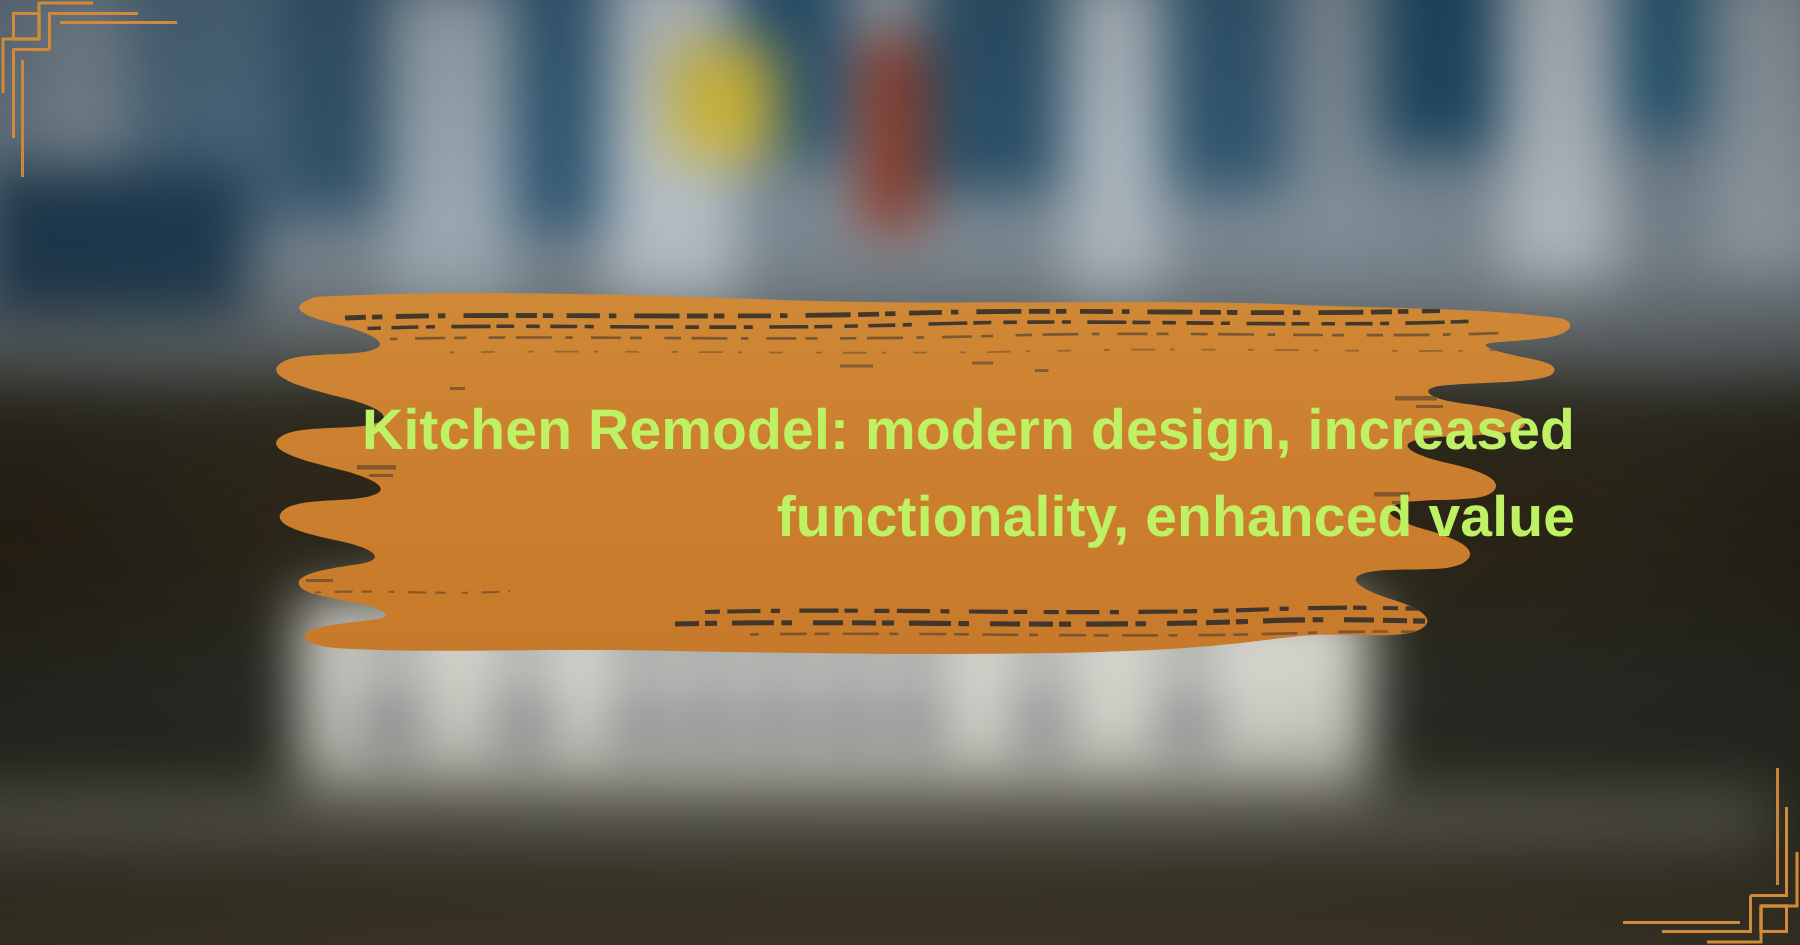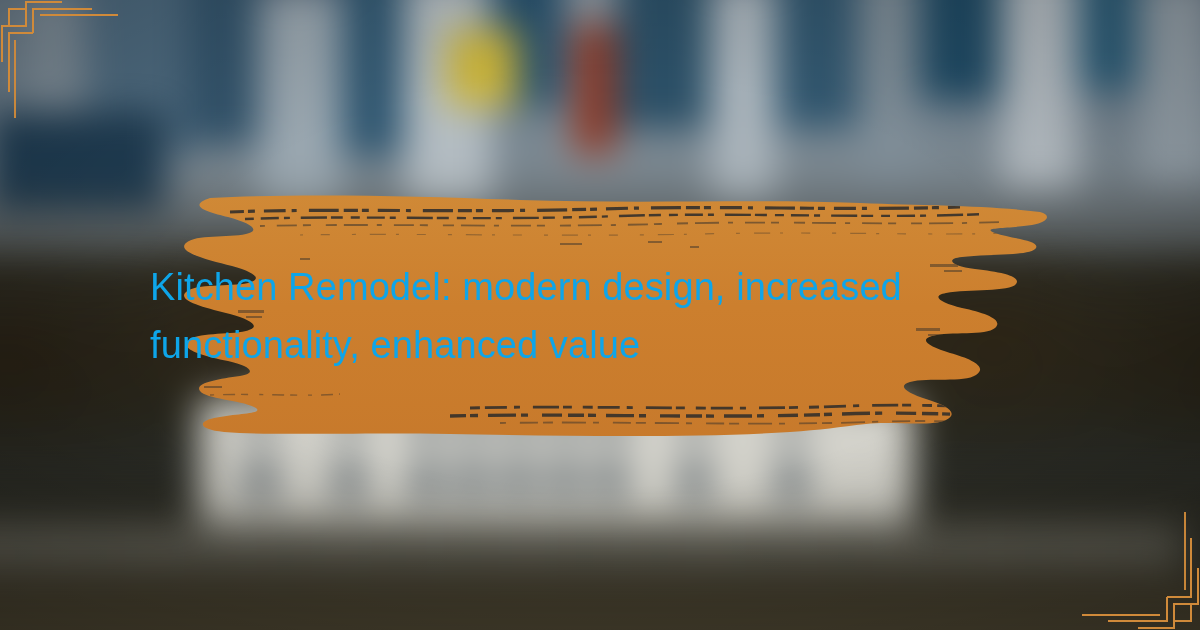--- a/index.html
+++ b/index.html
@@ -62,25 +62,25 @@
     background:radial-gradient(ellipse 85% 80% at 50% 45%, rgba(0,0,0,0) 40%, rgba(0,0,0,.30) 100%);
   }
 
   
   .stroke-wrap{position:absolute;left:0;top:0;width:1200px;height:630px;}
   .stroke-svg{display:block;width:1200px;height:630px;}
 
   
   .headline{
     position:absolute;left:150px;top:258px;width:900px;
-    text-align:left;
-    color:#0ea5e9;
+    text-align:right;
+    color:#bef264;
     font-size:38px;
     line-height:58px;
-    font-weight:400;
+    font-weight:700;
     letter-spacing:.1px;
     white-space:pre-line;
   }
 
   
   .orn{position:absolute;width:130px;height:130px;}
   .orn svg{display:block;}
   .orn-tl{left:0;top:0;}
   .orn-br{right:0;bottom:0;}
 </style>

